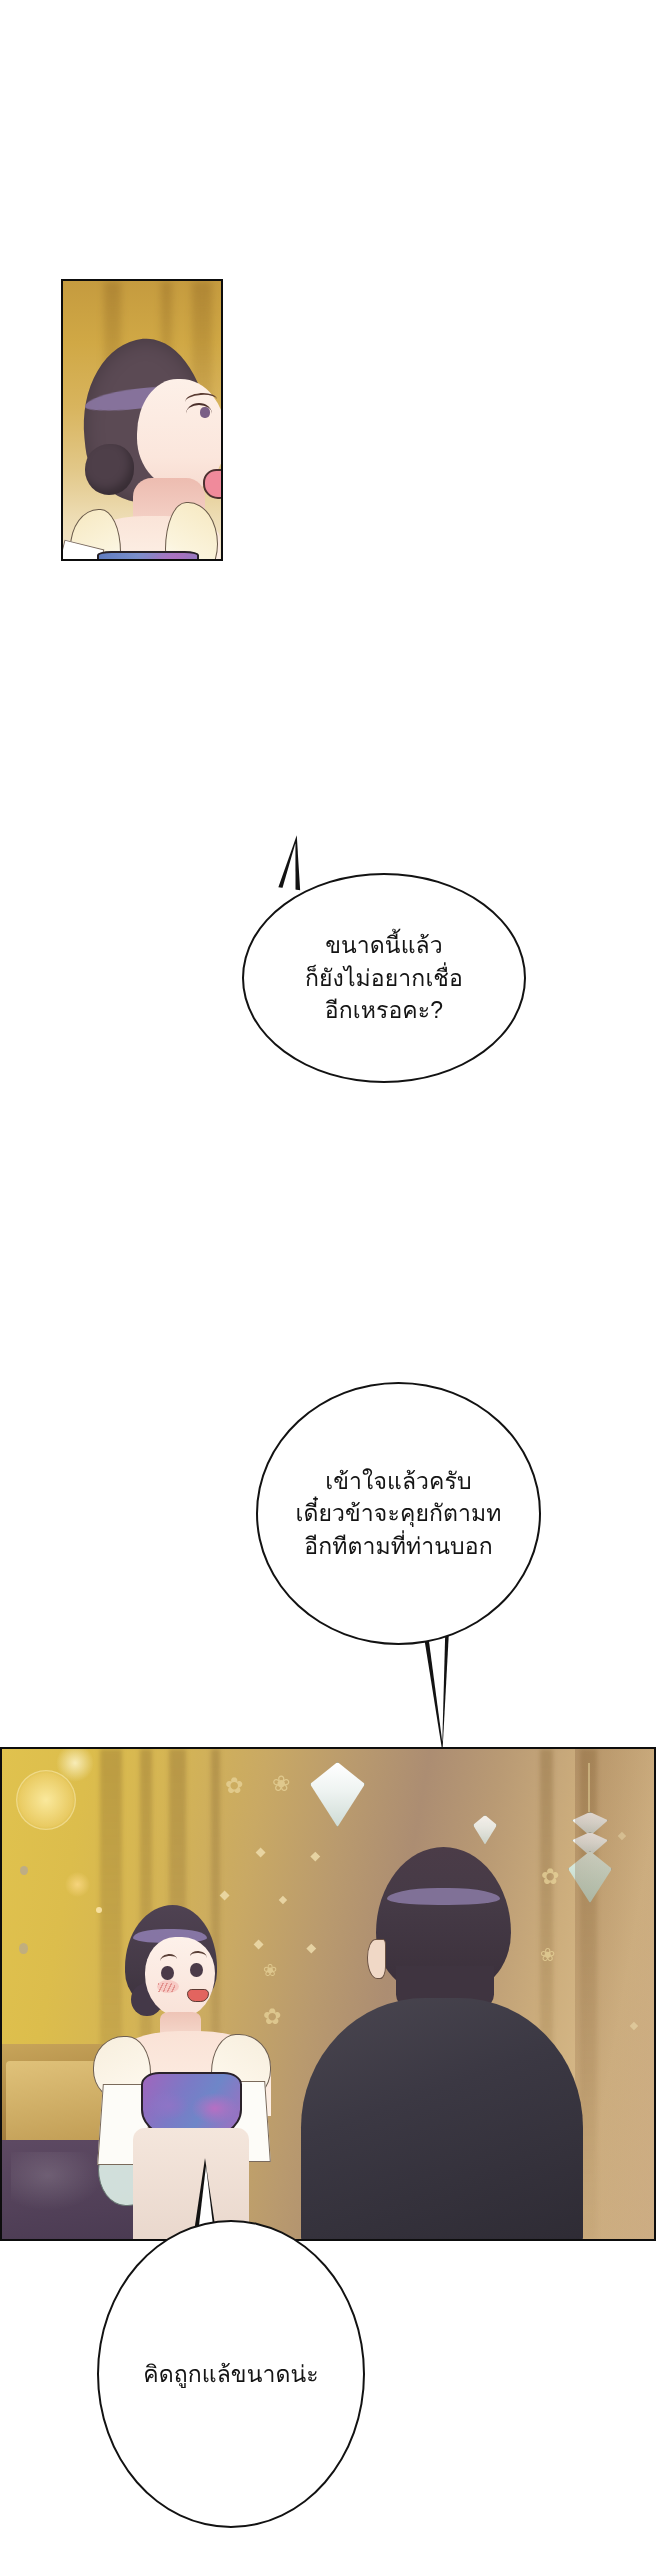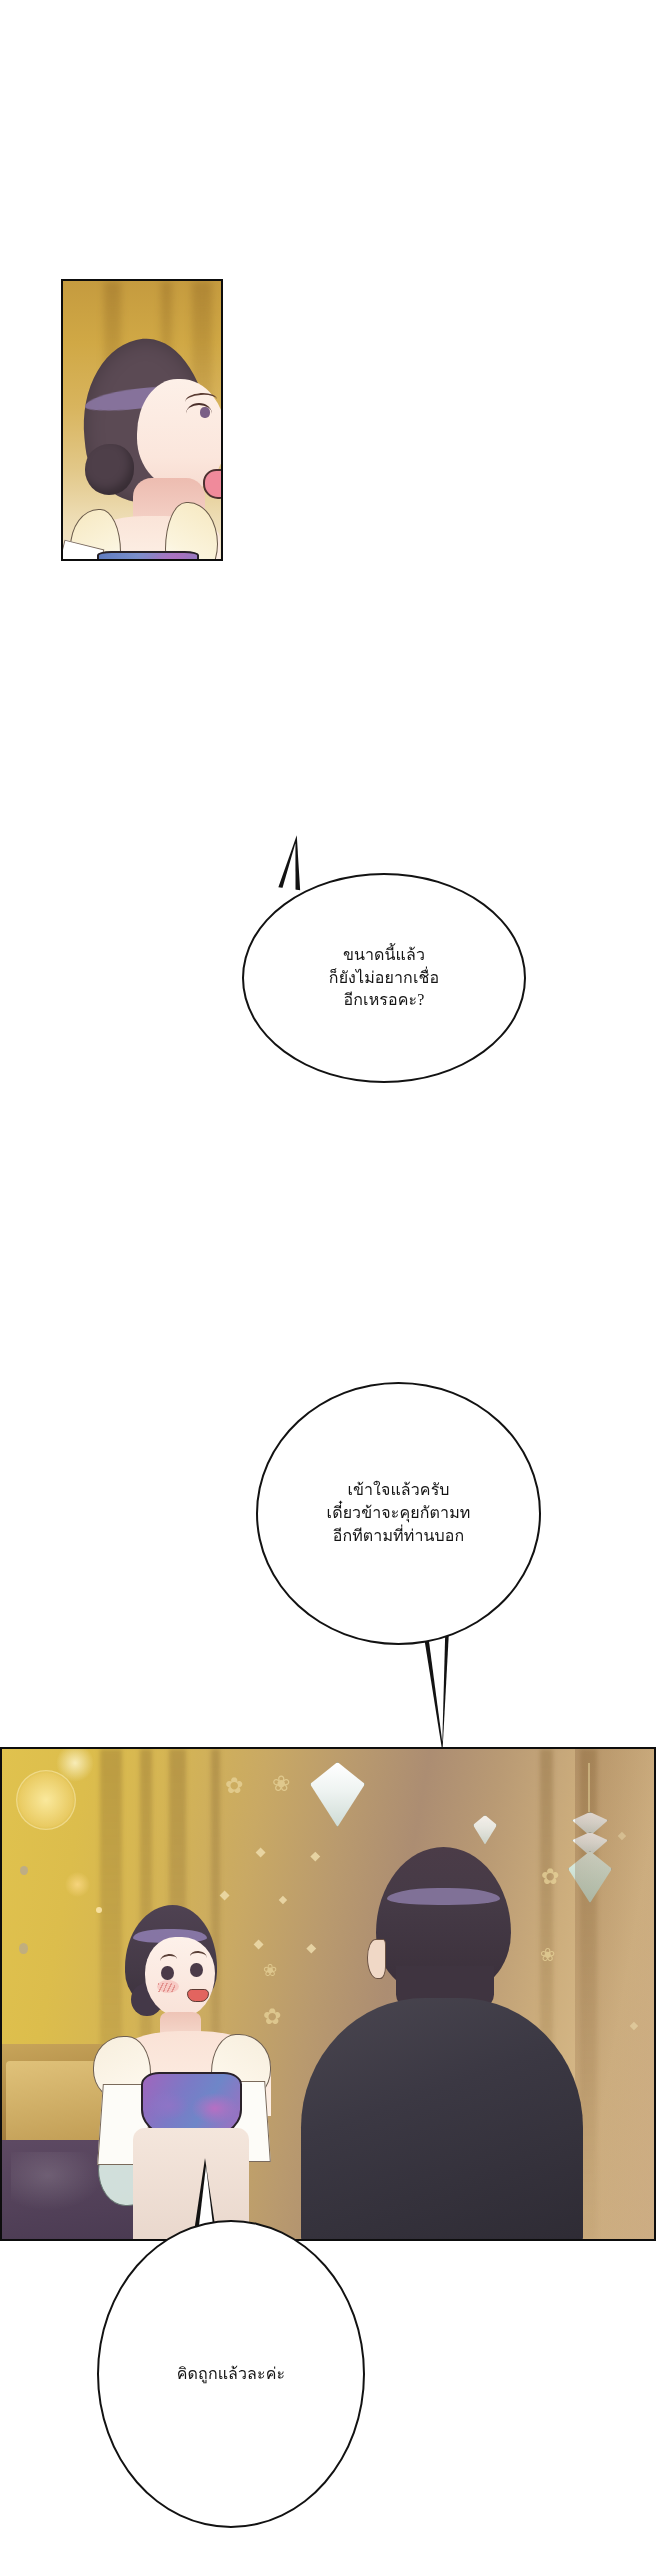--- a/index.html
+++ b/index.html
@@ -245,22 +245,22 @@
   .rcol{position:absolute;right:0;top:0;bottom:0;width:79px;
     background:linear-gradient(100deg,rgba(120,80,50,.28),rgba(200,160,110,.12));}
 
   
   .bubble{
     position:absolute;background:#ffffff;border:2.6px solid #121212;
     box-sizing:border-box;display:flex;align-items:center;justify-content:center;
     text-align:center;color:#141414;
   }
   .bubble .txt{
-    font-family:Liberation Serif, serif;
-    font-size:16px;line-height:1.42;white-space:pre-line;letter-spacing:0.1px;
+    font-family:Liberation Sans, sans-serif;
+    font-size:23px;line-height:1.42;white-space:pre-line;letter-spacing:0.1px;
   }
   #bubble1{left:242px;top:873px;width:284px;height:210px;border-radius:50%;}
   #bubble2{left:256px;top:1382px;width:285px;height:263px;border-radius:50%;}
   #bubble3{left:97px;top:2220px;width:268px;height:308px;border-radius:50%;}
 
   
   .tail{position:absolute;width:0;height:0;}
   
   #tail1out{
     left:282px;top:835px;
@@ -416,17 +416,17 @@
     <div class="w-ruffR"></div>
     <div class="w-sleeveL"></div>
     <div class="w-sleeveR"></div>
     <div class="w-bodice"></div>
     <div class="w-skirt"></div>
   </div>
 
   <div class="tail" id="tail3out"></div>
   <div class="tail" id="tail3in"></div>
   <div class="bubble" id="bubble3">
-    <div class="txt">คิดถูกแล้วละค่ะ</div>
+    <div class="txt">คิดถูกแล้ขนาดน่ะ</div>
   </div>
 
 </div>
 
 
 </body></html>

